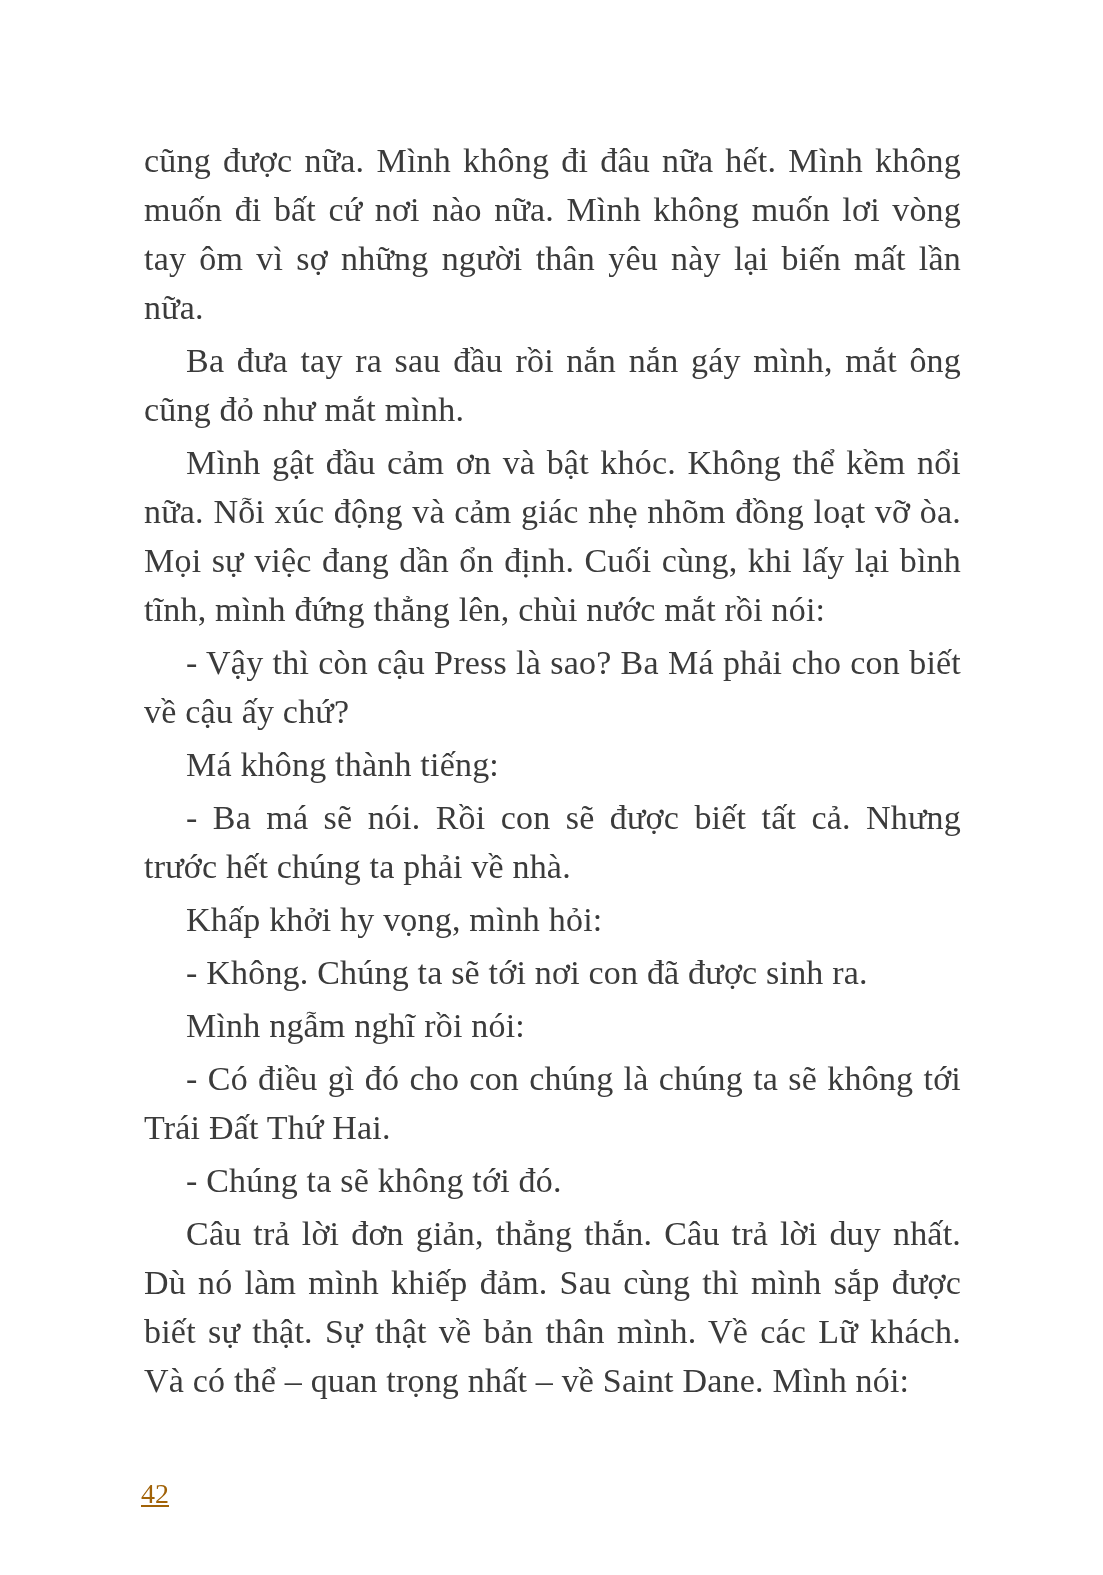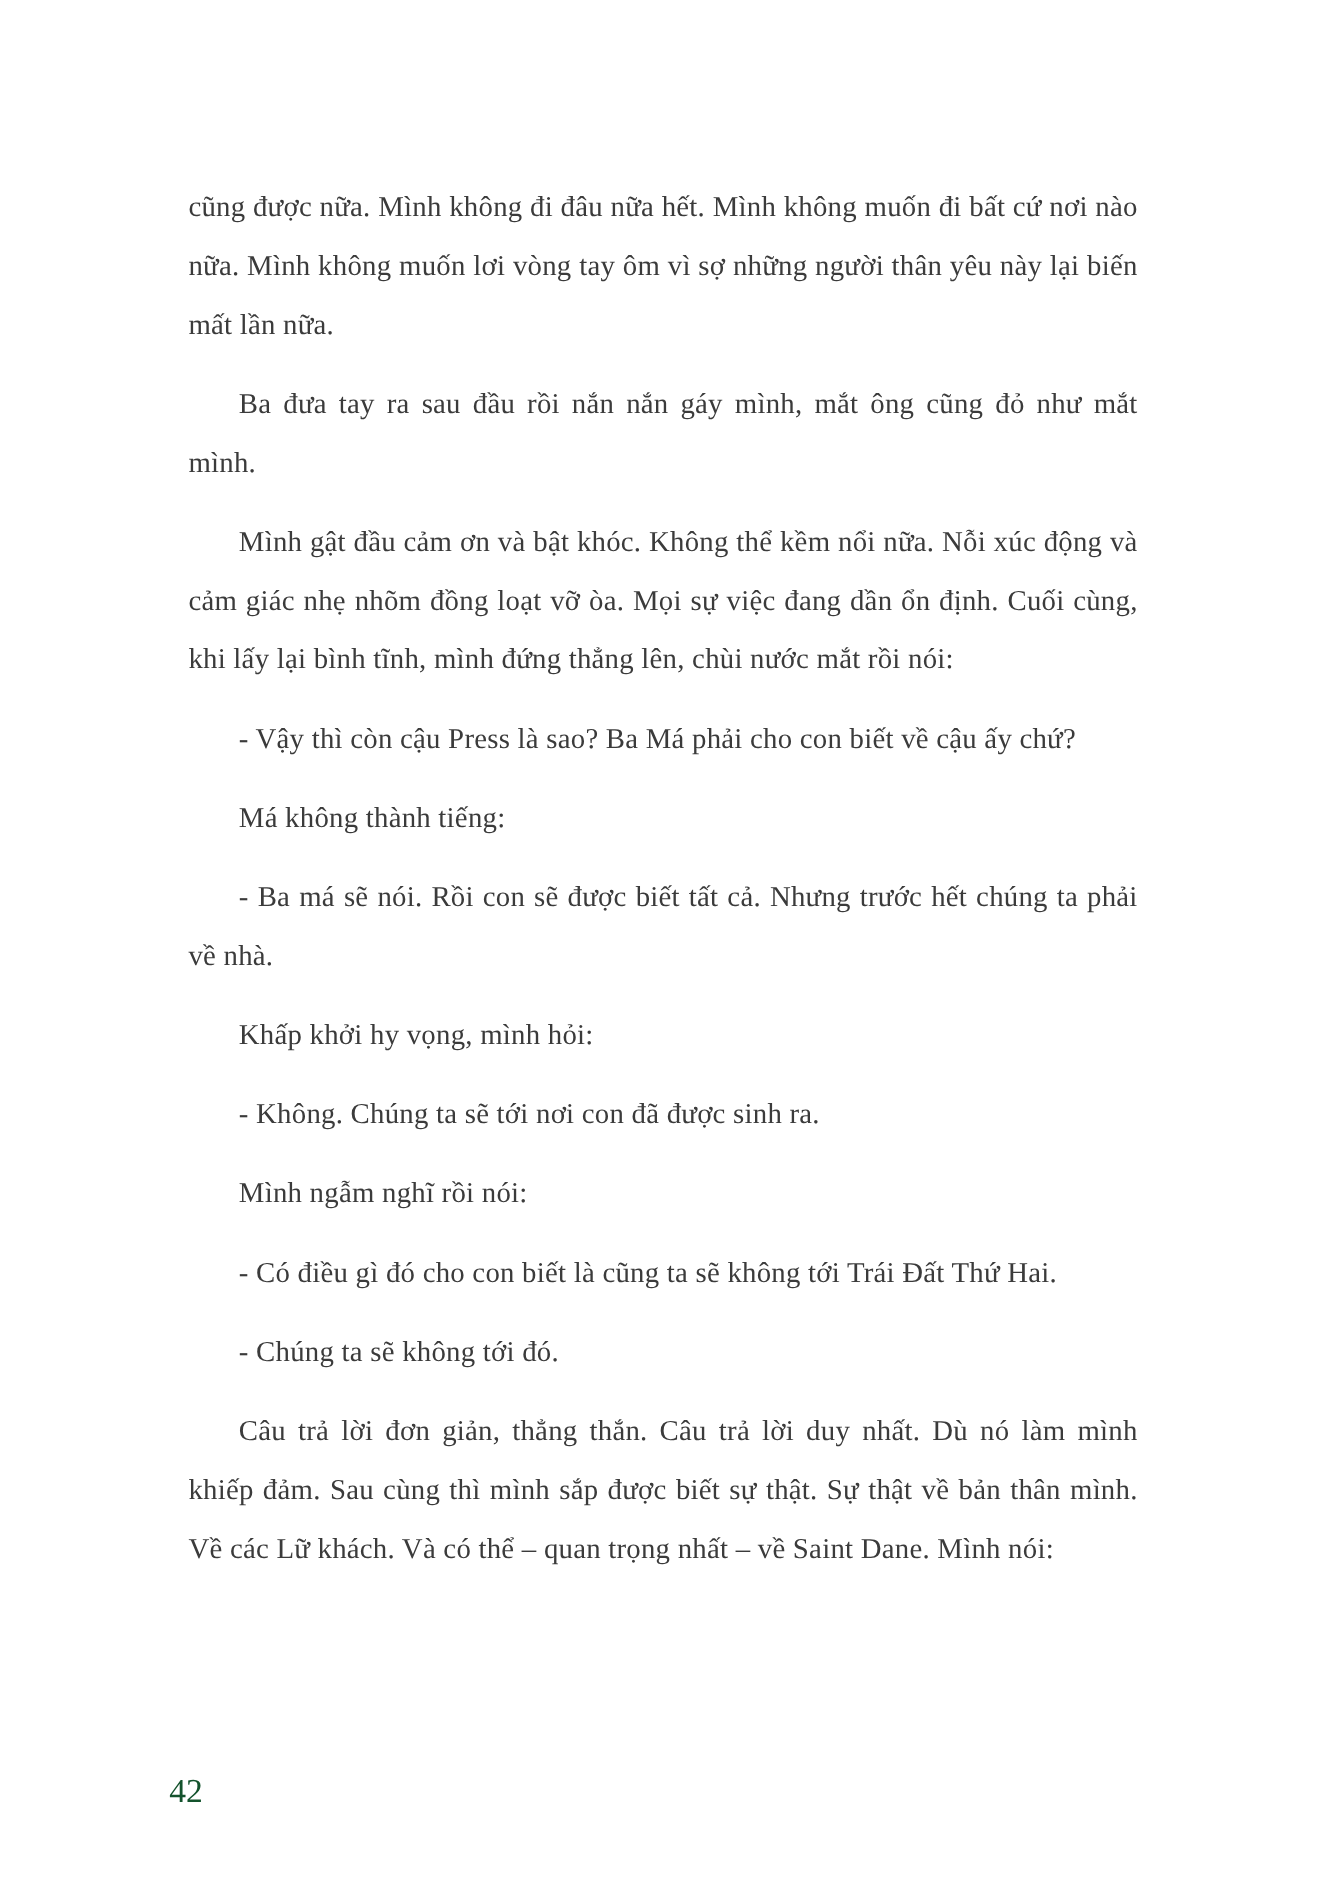--- a/index.html
+++ b/index.html
@@ -14,48 +14,49 @@
     font-family: "Liberation Serif", "DejaVu Serif", serif;
     color: #3b3b3b;
   }
   .page {
     position: absolute;
     top: 132px;
     left: 140px;
     width: 825px;
   }
   .page p {
-    margin: 17px;
-    font-size: 24px;
+    margin: 4px;
+    font-size: 34px;
     line-height: 49px;
     text-align: justify;
     letter-spacing: 0.2px;
   }
   .page p.indent {
     text-indent: 42px;
   }
   .page-number {
     position: absolute;
     left: 141px;
     top: 1478px;
     font-size: 28px;
-    color: #14532d;
+    color: #a16207;
+    text-decoration: underline;
   }
 </style>
 </head>
 <body>
 
 <div class="page">
   <p>cũng được nữa. Mình không đi đâu nữa hết. Mình không muốn đi bất cứ nơi nào nữa. Mình không muốn lơi vòng tay ôm vì sợ những người thân yêu này lại biến mất lần nữa.</p>
   <p class="indent">Ba đưa tay ra sau đầu rồi nắn nắn gáy mình, mắt ông cũng đỏ như mắt mình.</p>
   <p class="indent">Mình gật đầu cảm ơn và bật khóc. Không thể kềm nổi nữa. Nỗi xúc động và cảm giác nhẹ nhõm đồng loạt vỡ òa. Mọi sự việc đang dần ổn định. Cuối cùng, khi lấy lại bình tĩnh, mình đứng thẳng lên, chùi nước mắt rồi nói:</p>
   <p class="indent">- Vậy thì còn cậu Press là sao? Ba Má phải cho con biết về cậu ấy chứ?</p>
   <p class="indent">Má không thành tiếng:</p>
   <p class="indent">- Ba má sẽ nói. Rồi con sẽ được biết tất cả. Nhưng trước hết chúng ta phải về nhà.</p>
   <p class="indent">Khấp khởi hy vọng, mình hỏi:</p>
   <p class="indent">- Không. Chúng ta sẽ tới nơi con đã được sinh ra.</p>
   <p class="indent">Mình ngẫm nghĩ rồi nói:</p>
-  <p class="indent">- Có điều gì đó cho con biết là cũng ta sẽ không tới Trái Đất Thứ Hai.</p>
+  <p class="indent">- Có điều gì đó cho con chúng là chúng ta sẽ không tới Trái Đất Thứ Hai.</p>
   <p class="indent">- Chúng ta sẽ không tới đó.</p>
   <p class="indent">Câu trả lời đơn giản, thẳng thắn. Câu trả lời duy nhất. Dù nó làm mình khiếp đảm. Sau cùng thì mình sắp được biết sự thật. Sự thật về bản thân mình. Về các Lữ khách. Và có thể – quan trọng nhất – về Saint Dane. Mình nói:</p>
 </div>
 
 <div class="page-number">42</div>
 
 </body></html>

